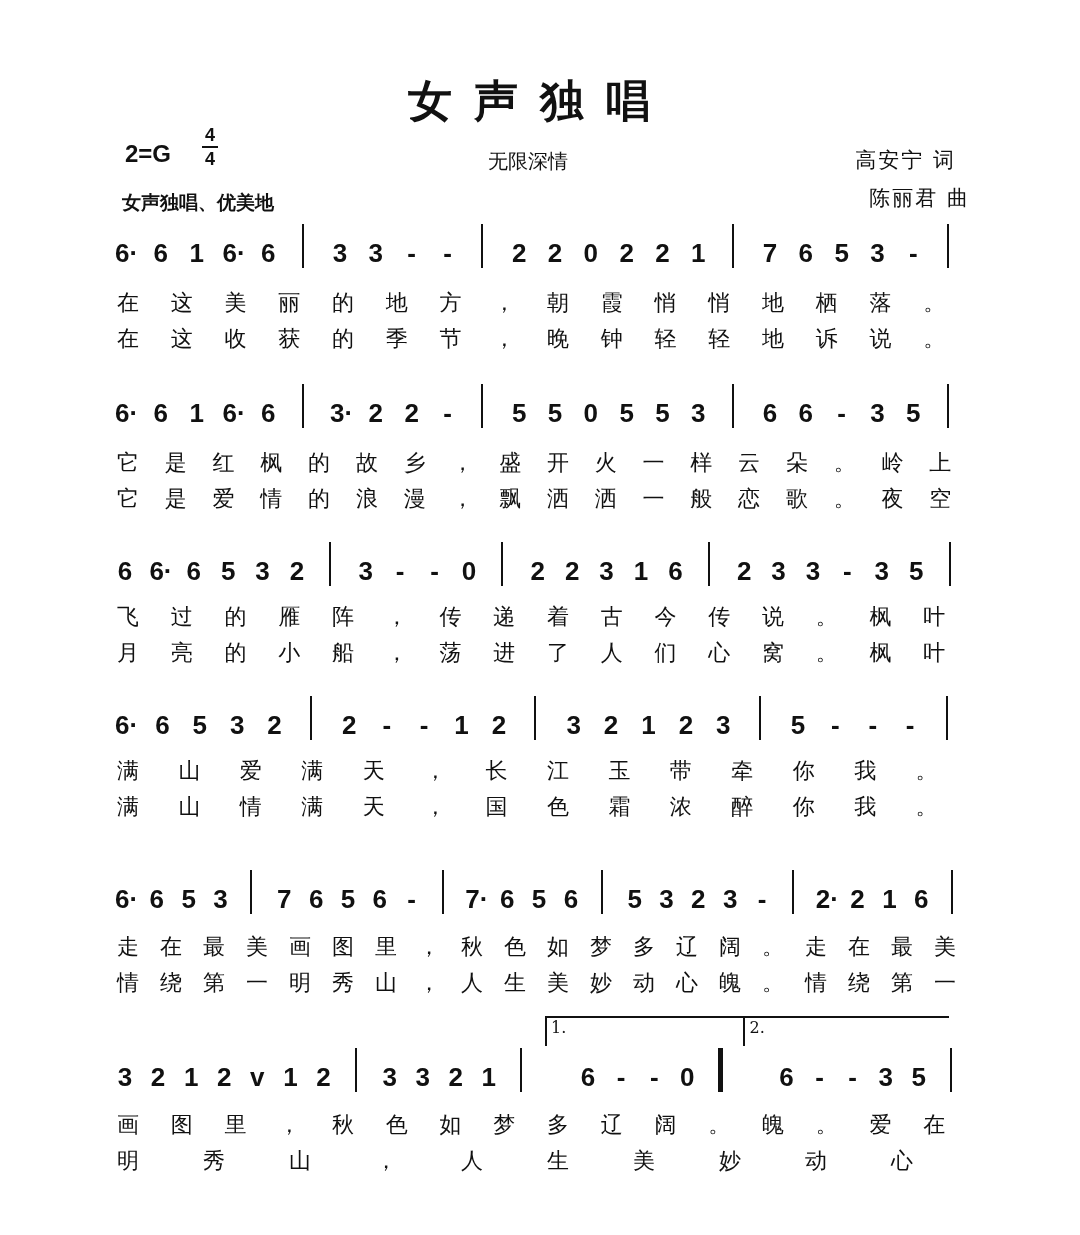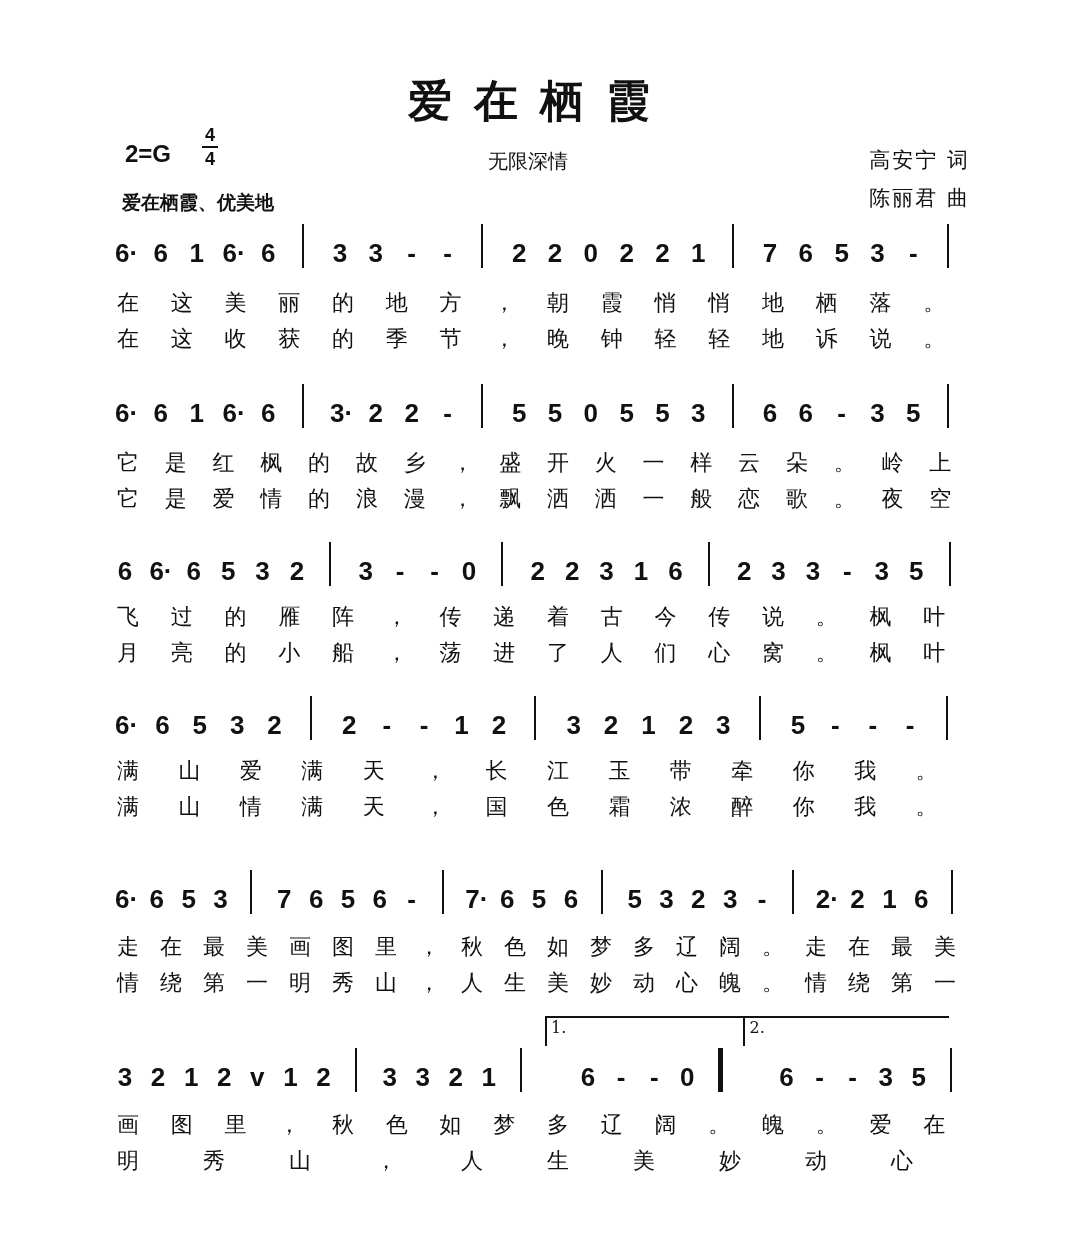--- a/index.html
+++ b/index.html
@@ -2,45 +2,45 @@
 <html><head>
 <meta charset="utf-8">
 <style>
   html, body { margin: 0; padding: 0; background: #ffffff; }
   body { width: 1080px; height: 1235px; position: relative; overflow: hidden; color: #111; font-family: "DejaVu Serif", serif; }
   .title { position: absolute; top: 72px; left: 0; width: 1080px; text-align: center; font-size: 44px; font-weight: bold; letter-spacing: 22px; font-family: "DejaVu Serif", serif; }
   .key { position: absolute; left: 125px; top: 140px; font-size: 24px; font-weight: bold; font-family: "Liberation Sans", sans-serif; }
   .timesig { position: absolute; left: 200px; top: 124px; width: 20px; text-align: center; font-weight: bold; font-family: "Liberation Sans", sans-serif; font-size: 18px; line-height: 22px; }
   .timesig .bar { display: block; border-top: 2px solid #111; margin: 0 2px; }
   .subtitle { position: absolute; left: 488px; top: 148px; font-size: 20px; }
-  .lyricist { position: absolute; right: 110px; top: 146px; font-size: 21px; letter-spacing: 2px; }
+  .lyricist { position: absolute; right: 124px; top: 146px; font-size: 21px; letter-spacing: 2px; }
   .composer { position: absolute; right: 110px; top: 184px; font-size: 21px; letter-spacing: 2px; }
   .tempo { position: absolute; left: 122px; top: 190px; font-size: 19px; font-weight: bold; font-family: "DejaVu Sans", sans-serif; }
 
   .system { position: absolute; left: 0; width: 1080px; }
   .n { position: absolute; font-family: "Liberation Sans", sans-serif; font-weight: bold; font-size: 26px; top: 0; width: 20px; text-align: center; }
   .barline { position: absolute; top: -14px; width: 2px; height: 44px; background: #111; }
   .lyr { position: absolute; left: 0; width: 1080px; font-size: 22px; white-space: pre; }
   .lyr span { position: absolute; width: 26px; text-align: center; }
   .volta { position: absolute; border-top: 2px solid #111; border-left: 2px solid #111; height: 28px; font-size: 16px; padding-left: 4px; }
 </style>
 </head>
 <body>
 
-<div class="title">爱在栖霞</div>
+<div class="title">女声独唱</div>
 <div class="key">2=G</div>
 <div class="timesig">
   <span>4</span>
   <span class="bar"></span>
   <span>4</span>
 </div>
 <div class="subtitle">无限深情</div>
 <div class="lyricist">高安宁 词</div>
 <div class="composer">陈丽君 曲</div>
-<div class="tempo">爱在栖霞、优美地</div>
+<div class="tempo">女声独唱、优美地</div>
 
 <div id="score">
     <div class="system" style="top: 238px;">
       <div class="n" style="left: 115px;">6·</div>
       <div class="n" style="left: 150.833px;">6</div>
       <div class="n" style="left: 186.667px;">1</div>
       <div class="n" style="left: 222.5px;">6·</div>
       <div class="n" style="left: 258.333px;">6</div>
       <div class="barline" style="left: 302.167px;"></div>
       <div class="n" style="left: 330px;">3</div>

